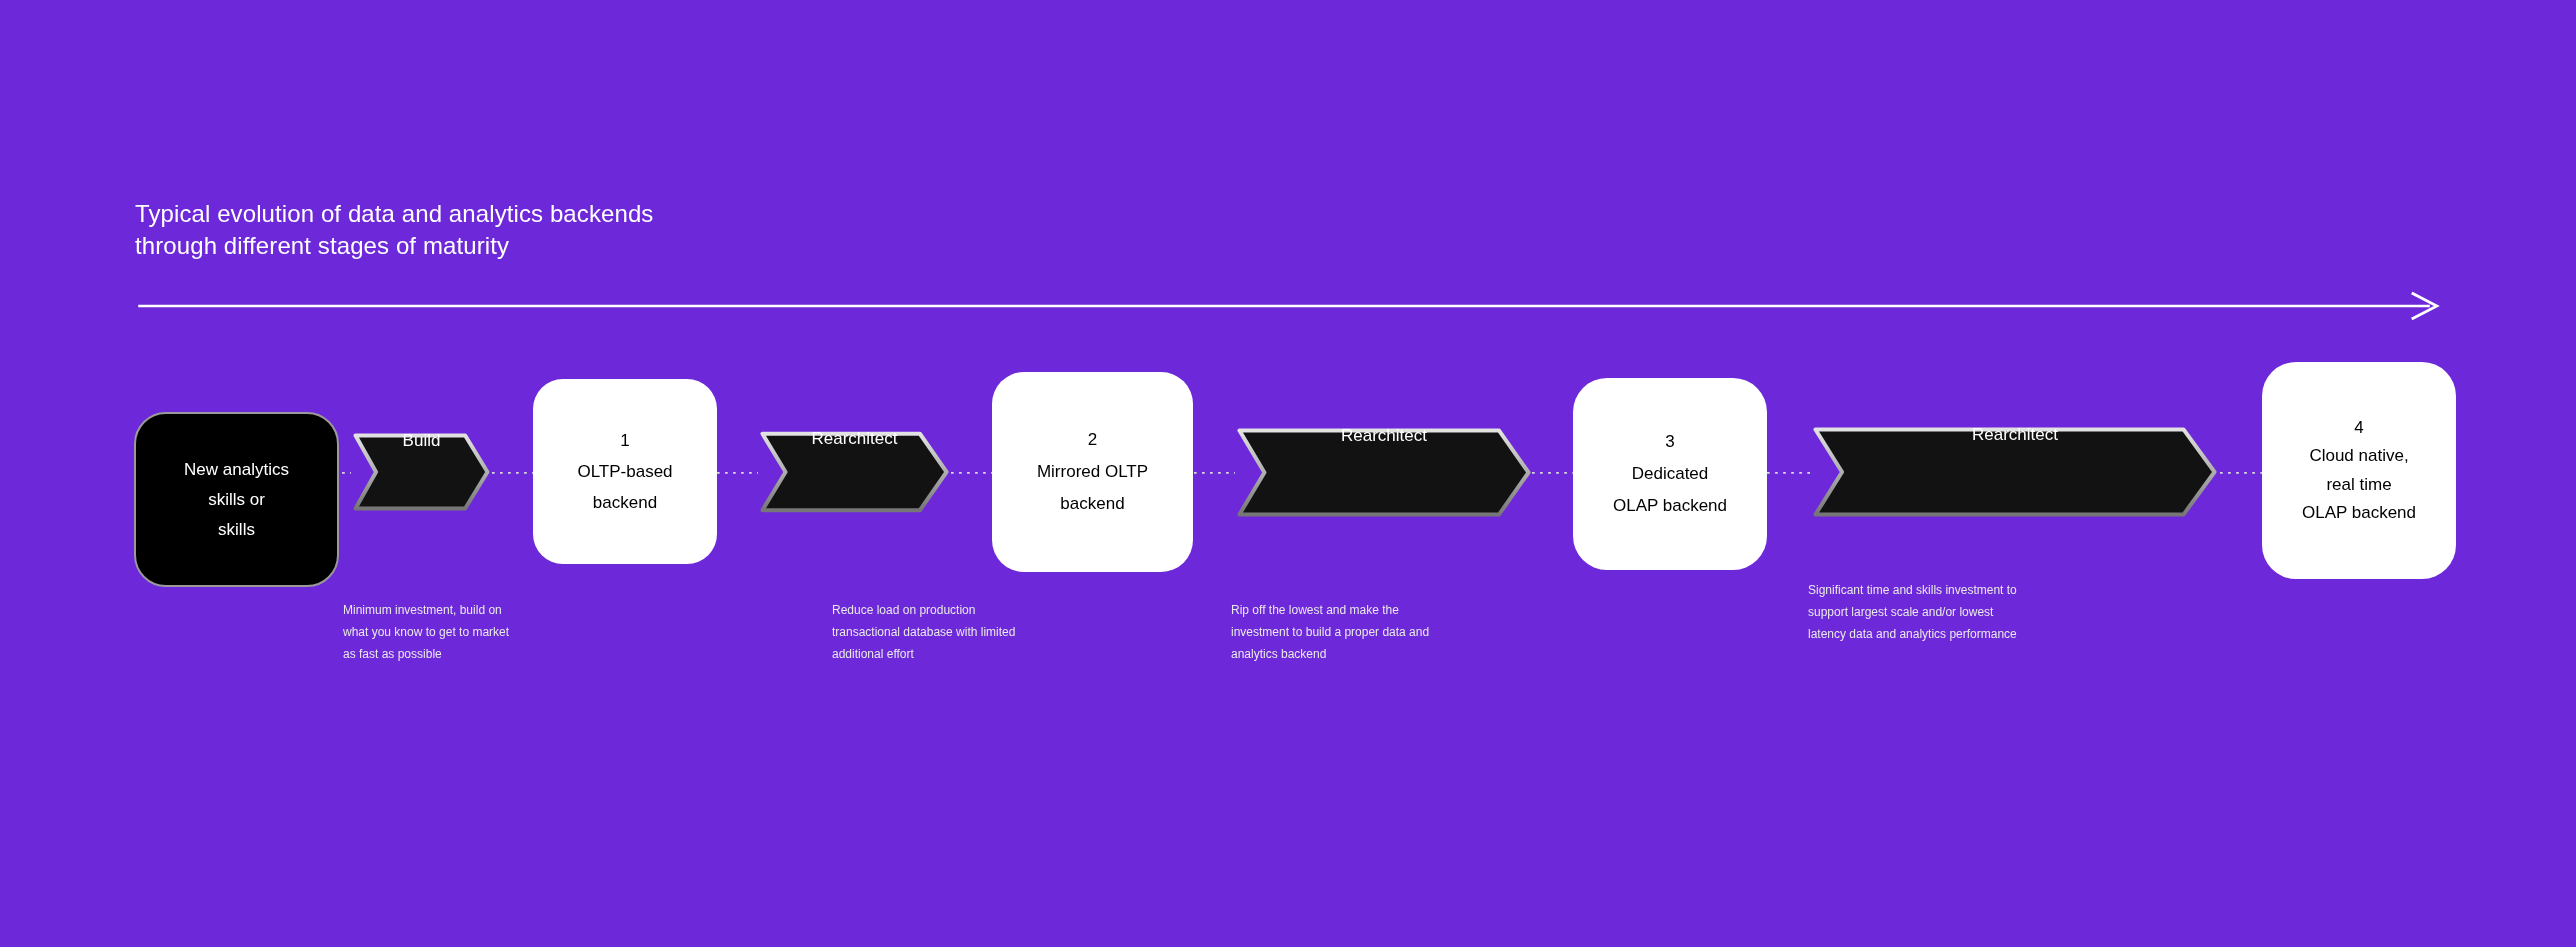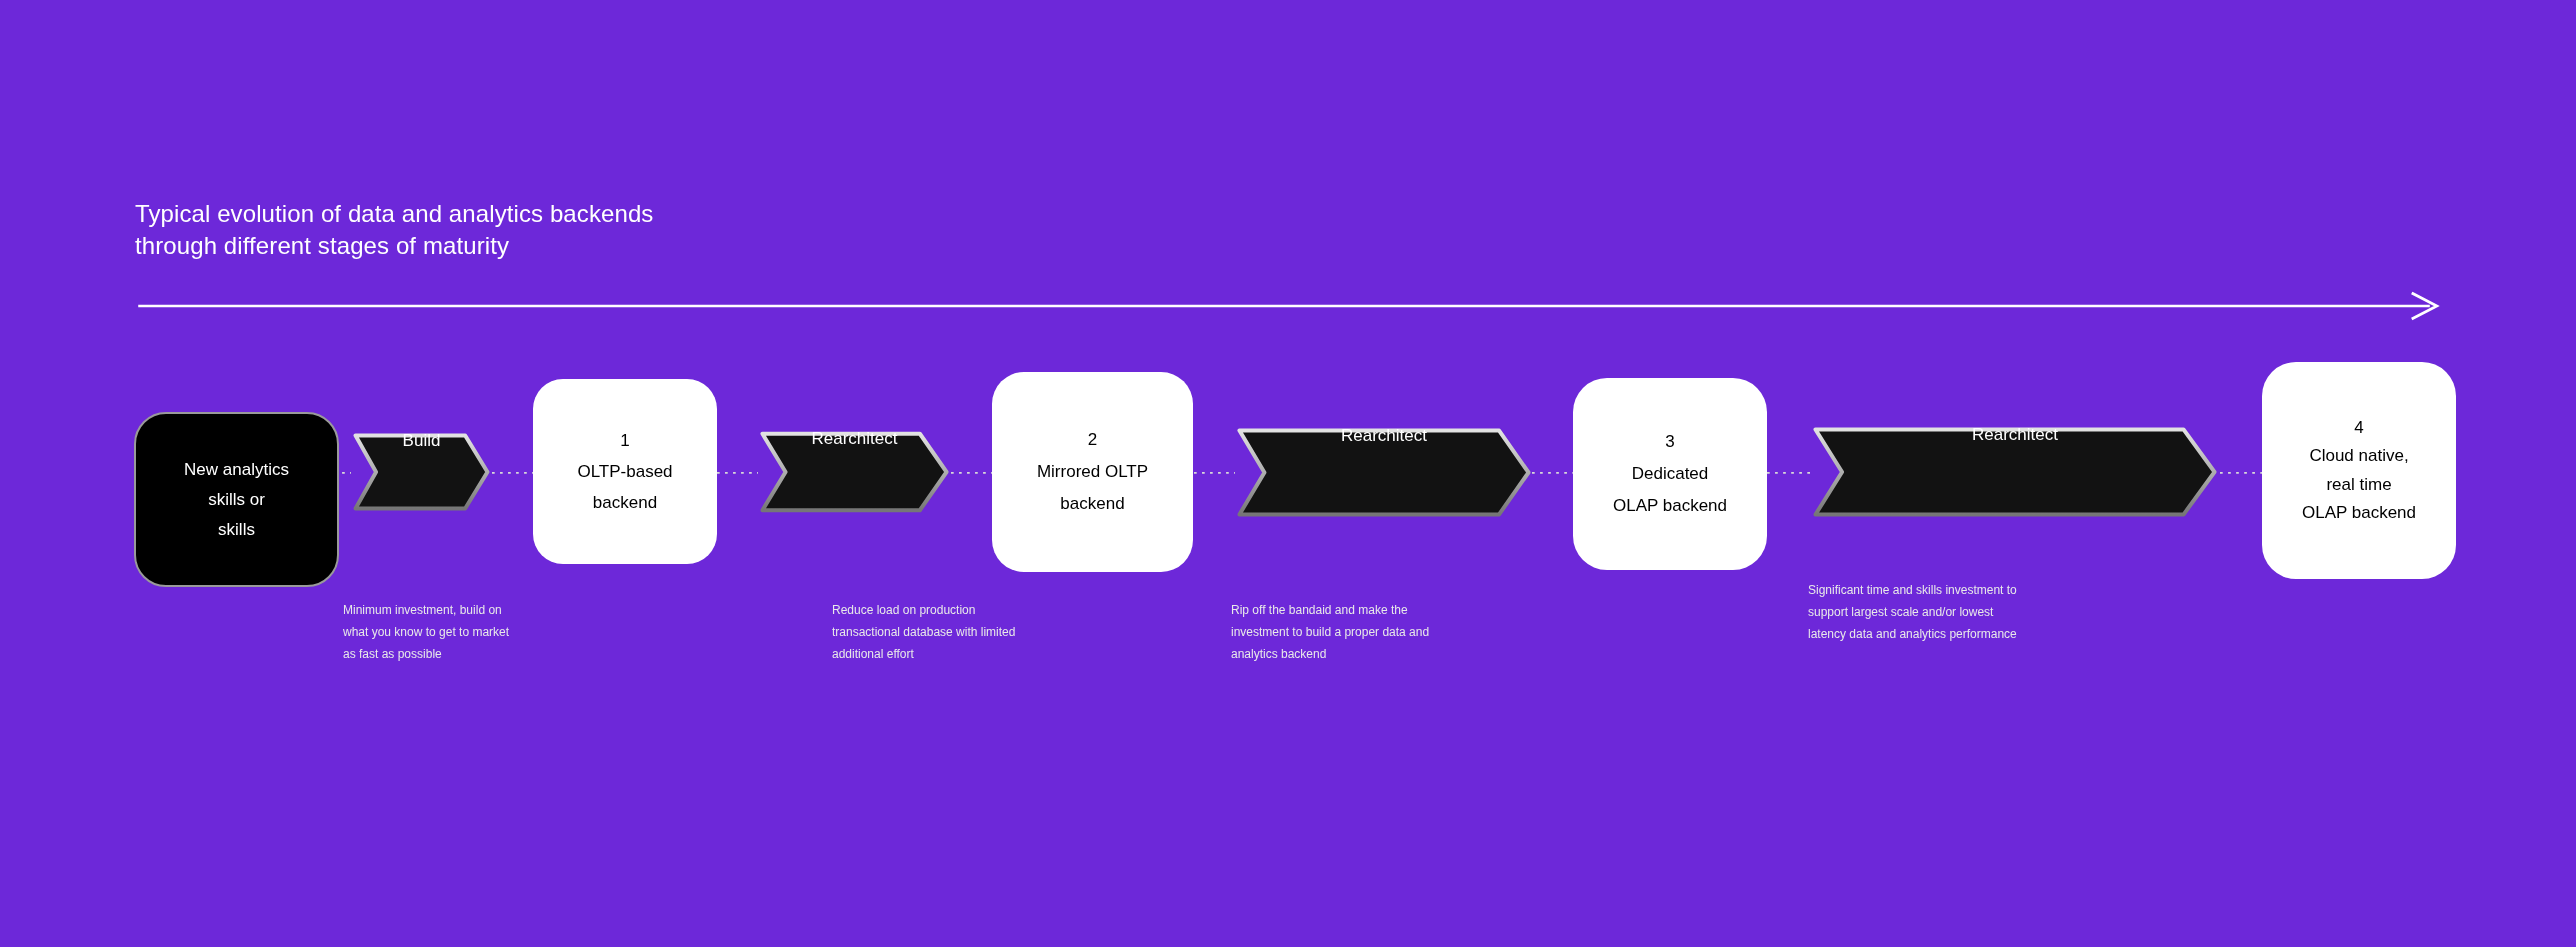--- a/index.html
+++ b/index.html
@@ -228,21 +228,21 @@
       <span>as fast as possible</span>
     </div>
 
     <div class="caption" style="left:796px; top:599px;margin-left:36px;">
       <span>Reduce load on production</span>
       <span>transactional database with limited</span>
       <span>additional effort</span>
     </div>
 
     <div class="caption" style="left:1231px; top:599px;">
-      <span>Rip off the bandaid and make the</span>
+      <span>Rip off the lowest and make the</span>
       <span>investment to build a proper data and</span>
       <span>analytics backend</span>
     </div>
 
     <div class="caption" style="left:1808px; top:579px;">
       <span>Significant time and skills investment to</span>
       <span>support largest scale and/or lowest</span>
       <span>latency data and analytics performance</span>
     </div>
 

